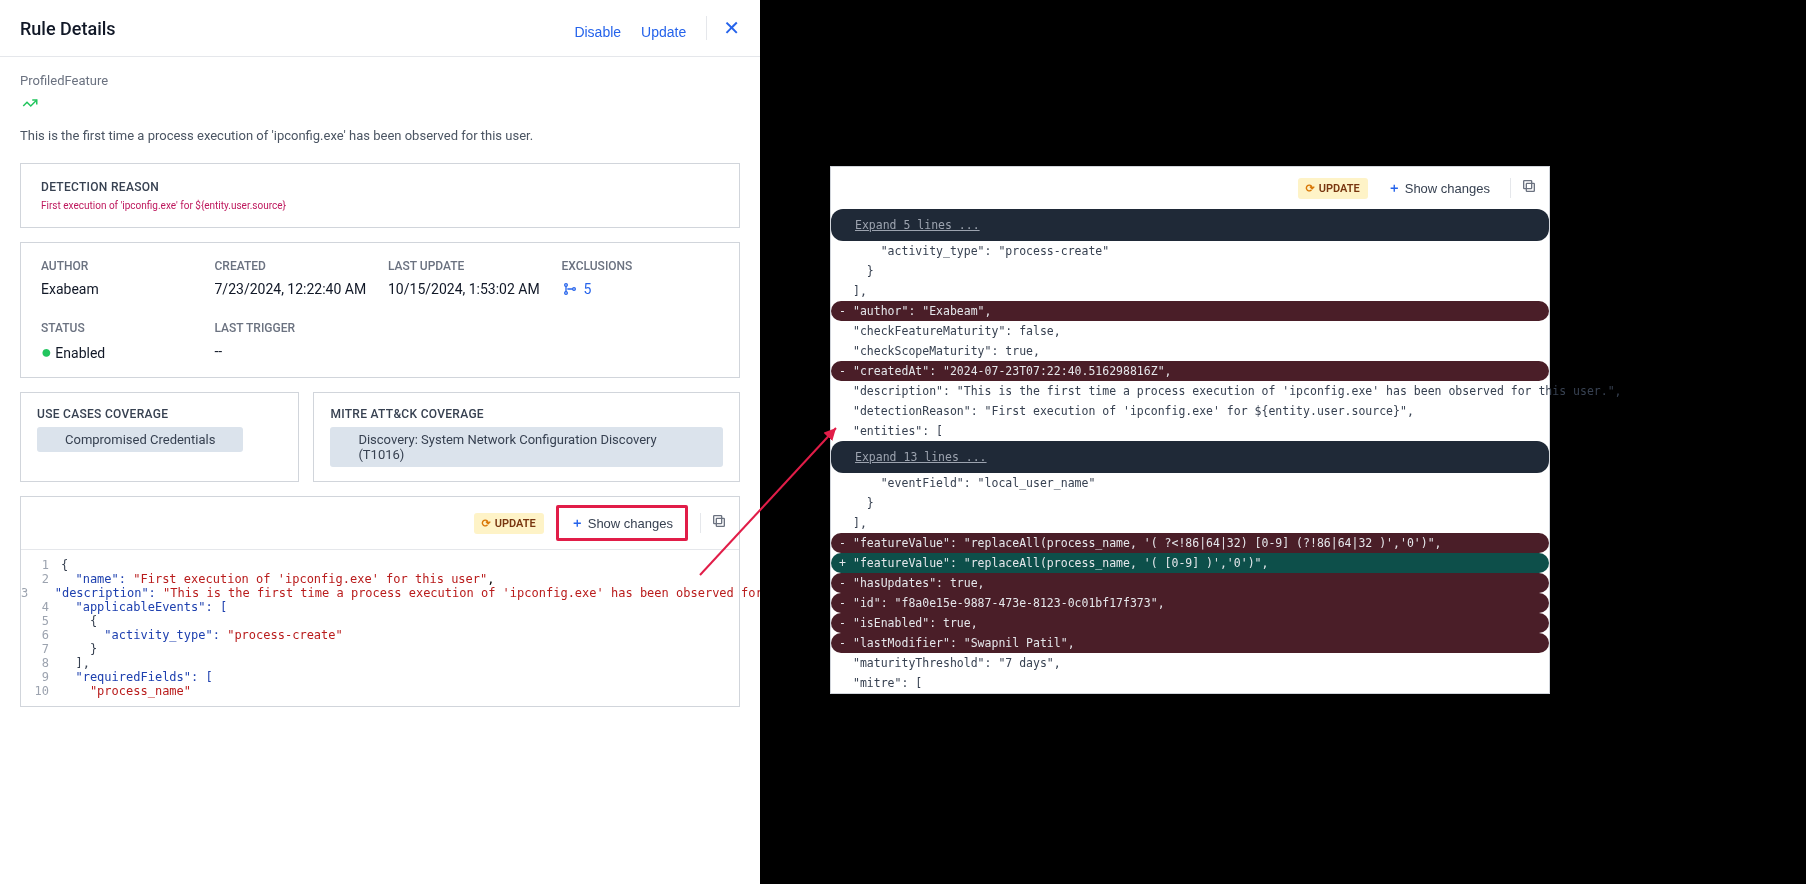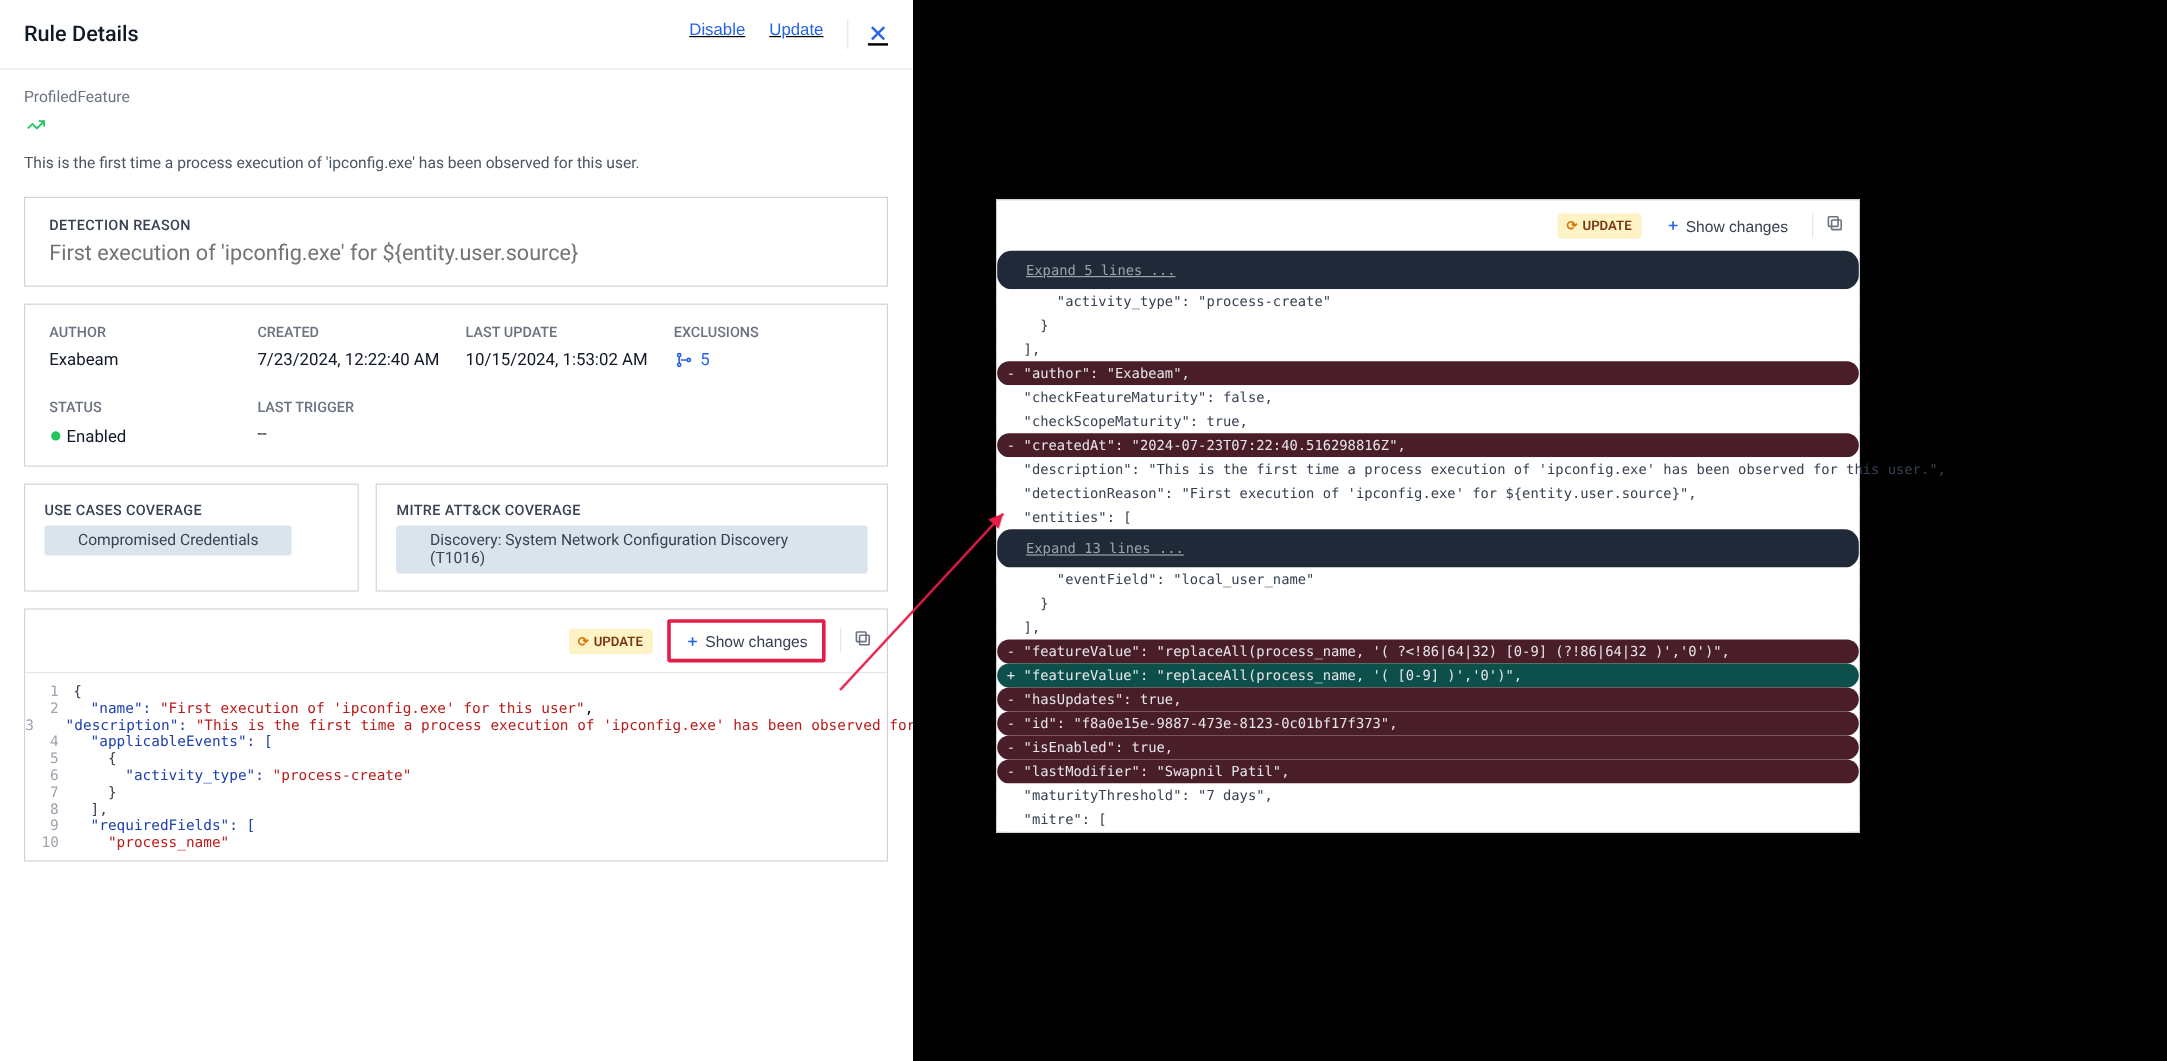--- a/index.html
+++ b/index.html
@@ -2,34 +2,34 @@
 <html><head>
 <meta charset="utf-8">
 <style>
 * { box-sizing: border-box; margin: 0; padding: 0; }
 body { font-family: -apple-system, BlinkMacSystemFont, "Segoe UI", Roboto, sans-serif; background: #000; width: 1806px; height: 884px; overflow: hidden; position: relative; }
 
 
 .left-panel { position: absolute; left: 0; top: 0; width: 760px; height: 884px; background: #fff; overflow-y: auto; }
 .header { display: flex; align-items: center; justify-content: space-between; padding: 16px 20px; border-bottom: 1px solid #e5e7eb; }
 .header-title { font-size: 18px; font-weight: 500; color: #111827; }
-.header-actions { display: flex; align-items: flex-start; gap: 20px; text-decoration: underline; }
+.header-actions { display: flex; align-items: flex-end; gap: 20px; }
 .link-btn { color: #2563eb; font-size: 14px; cursor: pointer; background: none; border: none; }
 .close-btn { color: #2563eb; font-size: 20px; cursor: pointer; background: none; border: none; padding-left: 16px; border-left: 1px solid #e5e7eb; }
 
 .content { padding: 16px 20px; }
 .type-label { font-size: 13px; color: #6b7280; margin-bottom: 8px; }
 .rule-title-row { display: flex; align-items: center; gap: 8px; margin-bottom: 12px; }
 .rule-icon { width: 20px; height: 20px; display: inline-flex; align-items: center; justify-content: center; color: #22c55e; }
 .rule-title { font-size: 22px; font-weight: 500; color: #111827; }
 .rule-desc { font-size: 13px; color: #4b5563; margin-bottom: 20px; }
 
 .box { border: 1px solid #d1d5db; padding: 16px 20px; margin-bottom: 14px; }
 .box-label { font-size: 12px; font-weight: 500; color: #374151; letter-spacing: 0.3px; margin-bottom: 6px; }
-.box-text { font-size: 18px; color: #737373; }
+.box-text { font-size: 10px; color: #be185d; }
 
 .meta-grid { display: grid; grid-template-columns: 1fr 1fr 1fr 1fr; gap: 24px 16px; }
 .meta-label { font-size: 12px; font-weight: 500; color: #6b7280; margin-bottom: 8px; }
 .meta-value { font-size: 14px; color: #111827; }
 .exclusions-row { display: flex; align-items: center; gap: 6px; color: #2563eb; font-size: 14px; cursor: pointer; }
 .status-dot { color: #22c55e; font-size: 18px; line-height: 1; }
 
 .two-col { display: flex; gap: 14px; margin-bottom: 14px; }
 .col-box { flex: 1; border: 1px solid #d1d5db; padding: 14px 16px; }
 .col-box-wide { flex: 1.6; }

